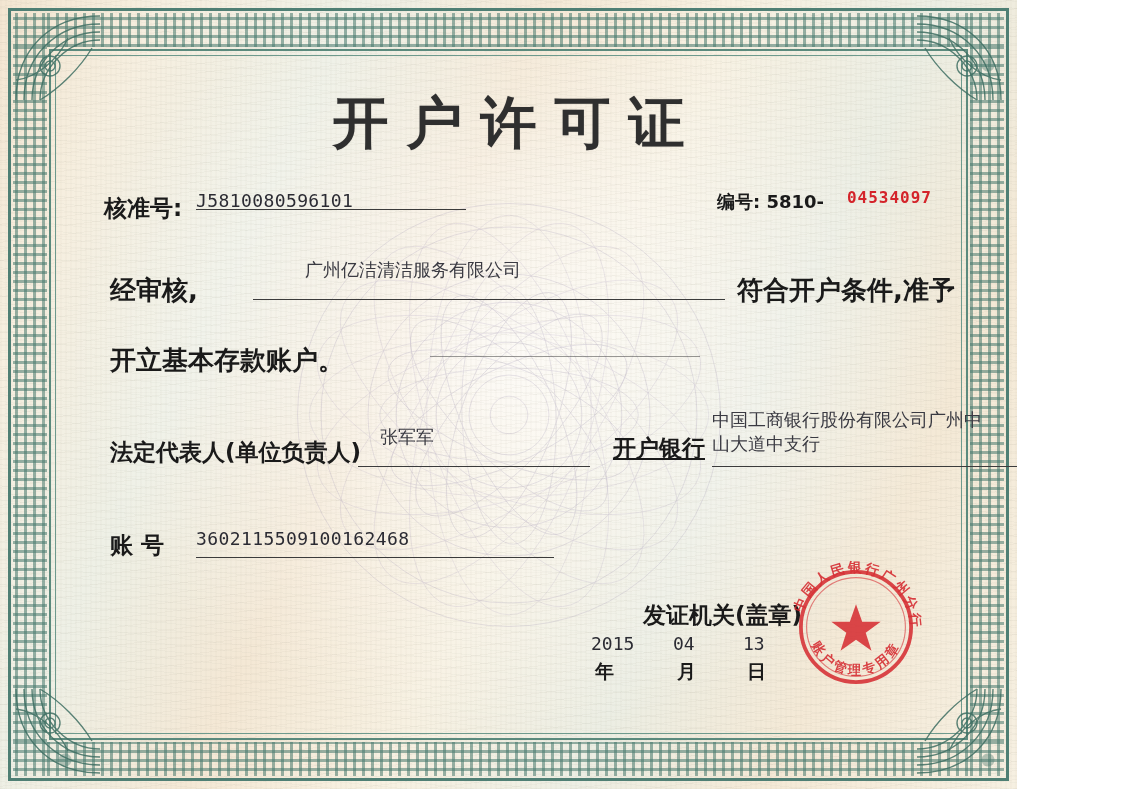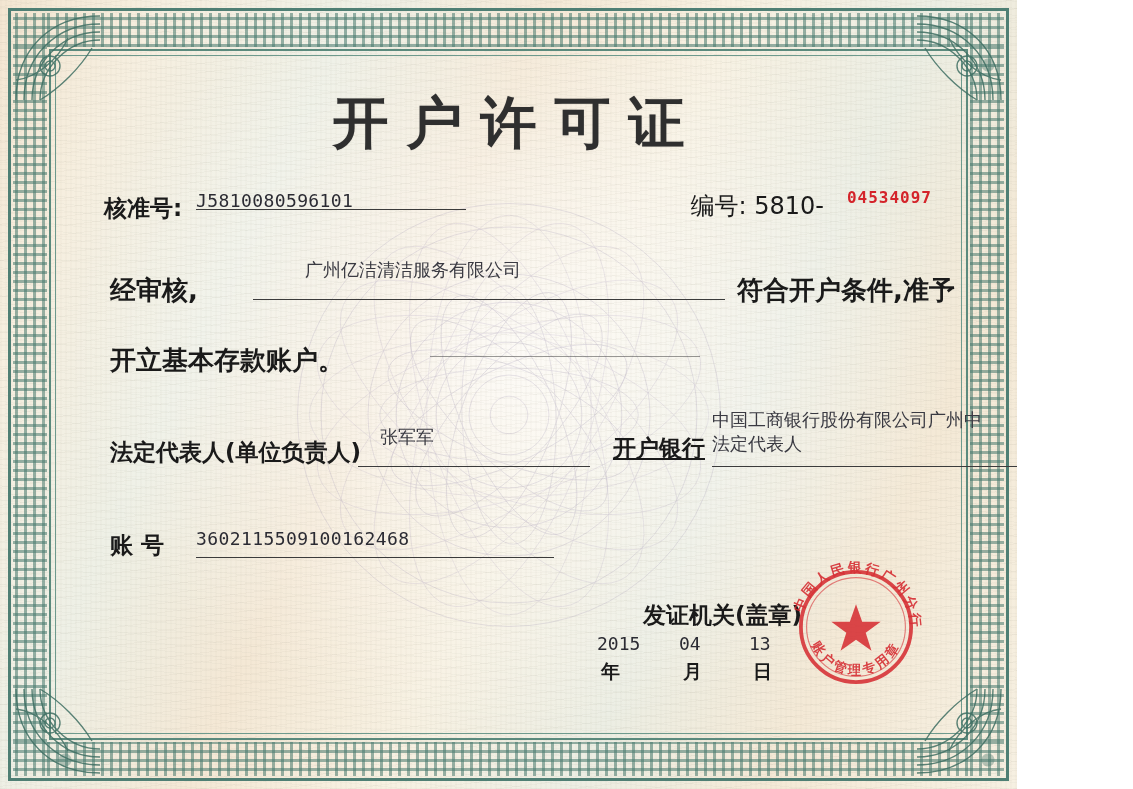--- a/index.html
+++ b/index.html
@@ -188,22 +188,22 @@
 
   
   .approve-no-label { left: 104px;  top: 193px; }
   .approve-no-value { left: 196px;  top: 170px; }
 
   .serial-label {
     position: absolute;
     right: 193px;
     top: 190px;
     font-family: "DejaVu Sans", "Liberation Sans", sans-serif;
-    font-size: 24px;
-    font-weight: normal;
+    font-size: 18px;
+    font-weight: bold;
     color: #1a1a1a;
     white-space: nowrap;
     margin-left: 39px;
   }
   .serial-red {
     position: absolute;
     right: 85px;
     top: 188px;
     font-family: "DejaVu Sans Mono", "Liberation Mono", monospace;
     font-size: 16px;
@@ -227,21 +227,21 @@
   .bank-value-2 { left: 712px; top: 432px; }
 
   
   .acct-label  { left: 110px; top: 530px; }
   .acct-value  { left: 196px; top: 508px; }
 
   
   .issuer-label { right: 215px; top: 600px; }
   .date-line {
     position: absolute;
-    right: 215px;
+    right: 221px;
     top: 633px;
     width: 205px;
     height: 46px;
   }
   .date-line .d {
     position: absolute;
     font-family: "DejaVu Sans Mono", "Liberation Mono", monospace;
     font-size: 18px;
     color: #2b2b33;
     top: 0;
@@ -386,21 +386,21 @@
     <div class="body-text p2">开立基本存款账户。</div>
     <div class="body-text p1-post">符合开户条件,准予</div>
     <div class="rule thin" style="left:430px; top:356px; width:270px; opacity:.55;"></div>
 
     <div class="label legal-label">法定代表人(单位负责人)</div>
     <div class="filled legal-value">张军军</div>
     <div class="rule" style="left:358px; top:466px; width:232px;"></div>
 
     <div class="label bank-label">开户银行</div>
     <div class="filled bank-value-1">中国工商银行股份有限公司广州中</div>
-    <div class="filled bank-value-2">法定代表人</div>
+    <div class="filled bank-value-2">山大道中支行</div>
     <div class="rule" style="left:712px; top:466px; width:310px;"></div>
 
     <div class="label acct-label">账 号</div>
     <div class="filled mono acct-value">3602115509100162468</div>
     <div class="rule" style="left:196px; top:557px; width:358px;"></div>
 
     <div class="label issuer-label">发证机关(盖章)</div>
 
     <div class="date-line">
       <span class="d y">2015</span>

